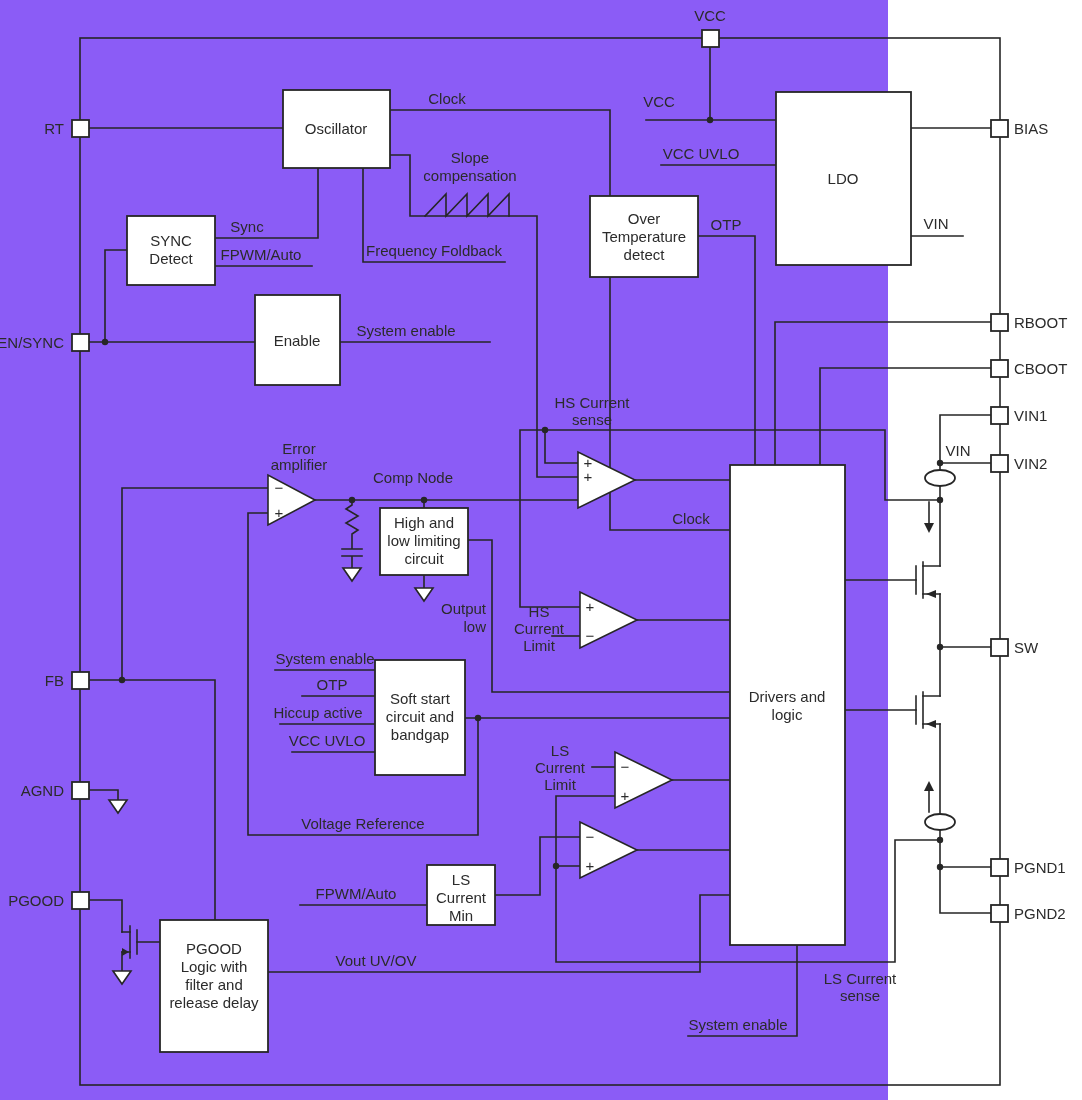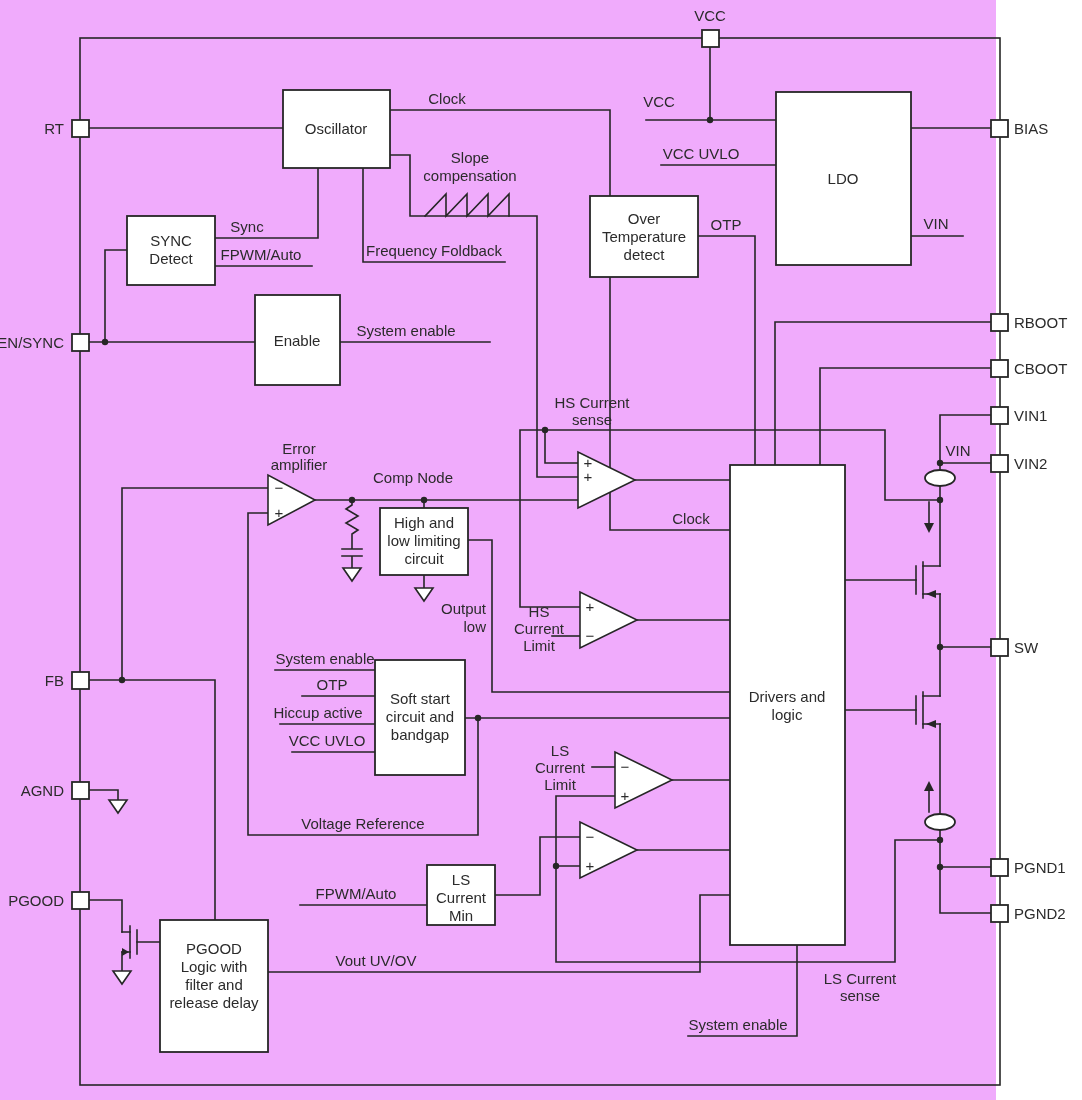--- a/index.html
+++ b/index.html
@@ -1,16 +1,16 @@
 <!DOCTYPE html>
 <html><head>
 <meta charset="utf-8">
 <style>
   html,body{margin:0;padding:0;background:#ffffff;}
-  .stage{width:996px;height:1100px;background:#f0abfc;position:relative;}
+  .stage{width:888px;height:1100px;background:#8b5cf6;position:relative;}
   svg{display:block;}
   .w{fill:none;stroke:#262626;stroke-width:1.6;stroke-linecap:square;}
   .blk{fill:#ffffff;stroke:#262626;stroke-width:1.8;}
   .pin{fill:#ffffff;stroke:#262626;stroke-width:1.8;}
   .tri{fill:#ffffff;stroke:#262626;stroke-width:1.6;stroke-linejoin:miter;}
   .gnd{fill:#ffffff;stroke:#262626;stroke-width:1.6;stroke-linejoin:miter;}
   .dot{fill:#262626;stroke:none;}
   .arr{fill:#262626;stroke:none;}
   text{font-family:"Liberation Sans",sans-serif;font-size:15px;fill:#2b2b2b;}
   .tm{text-anchor:middle;}

